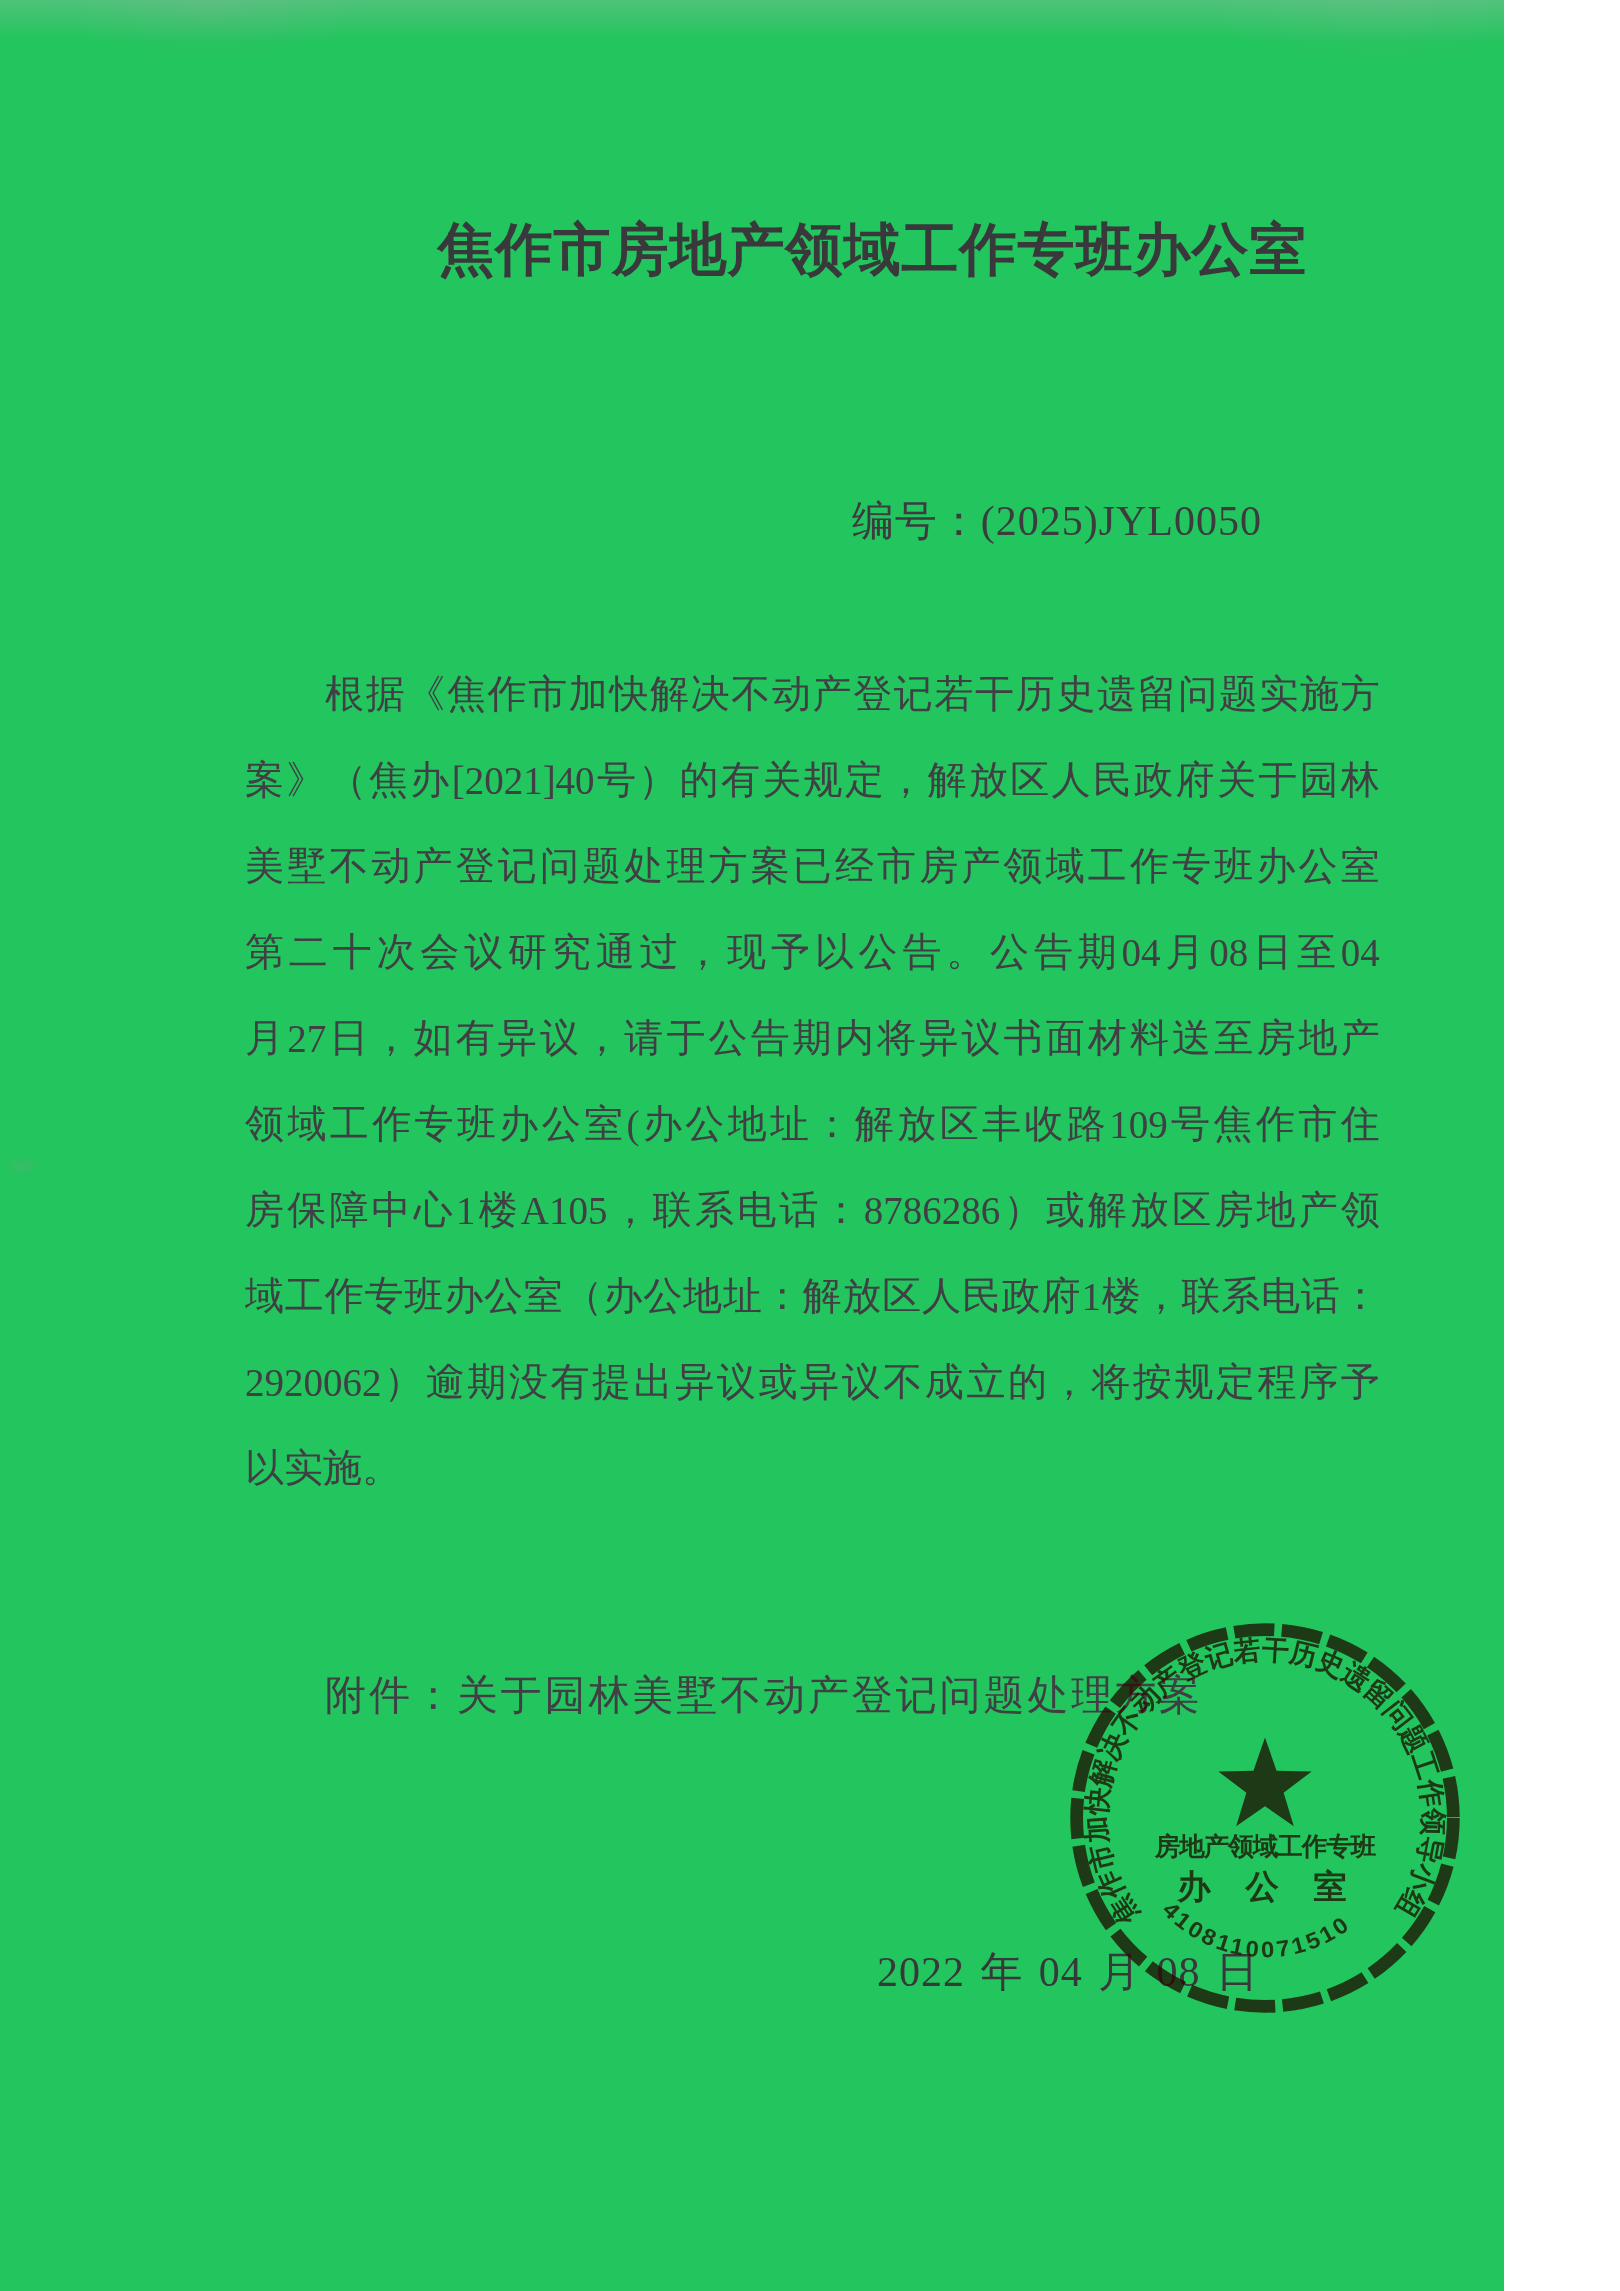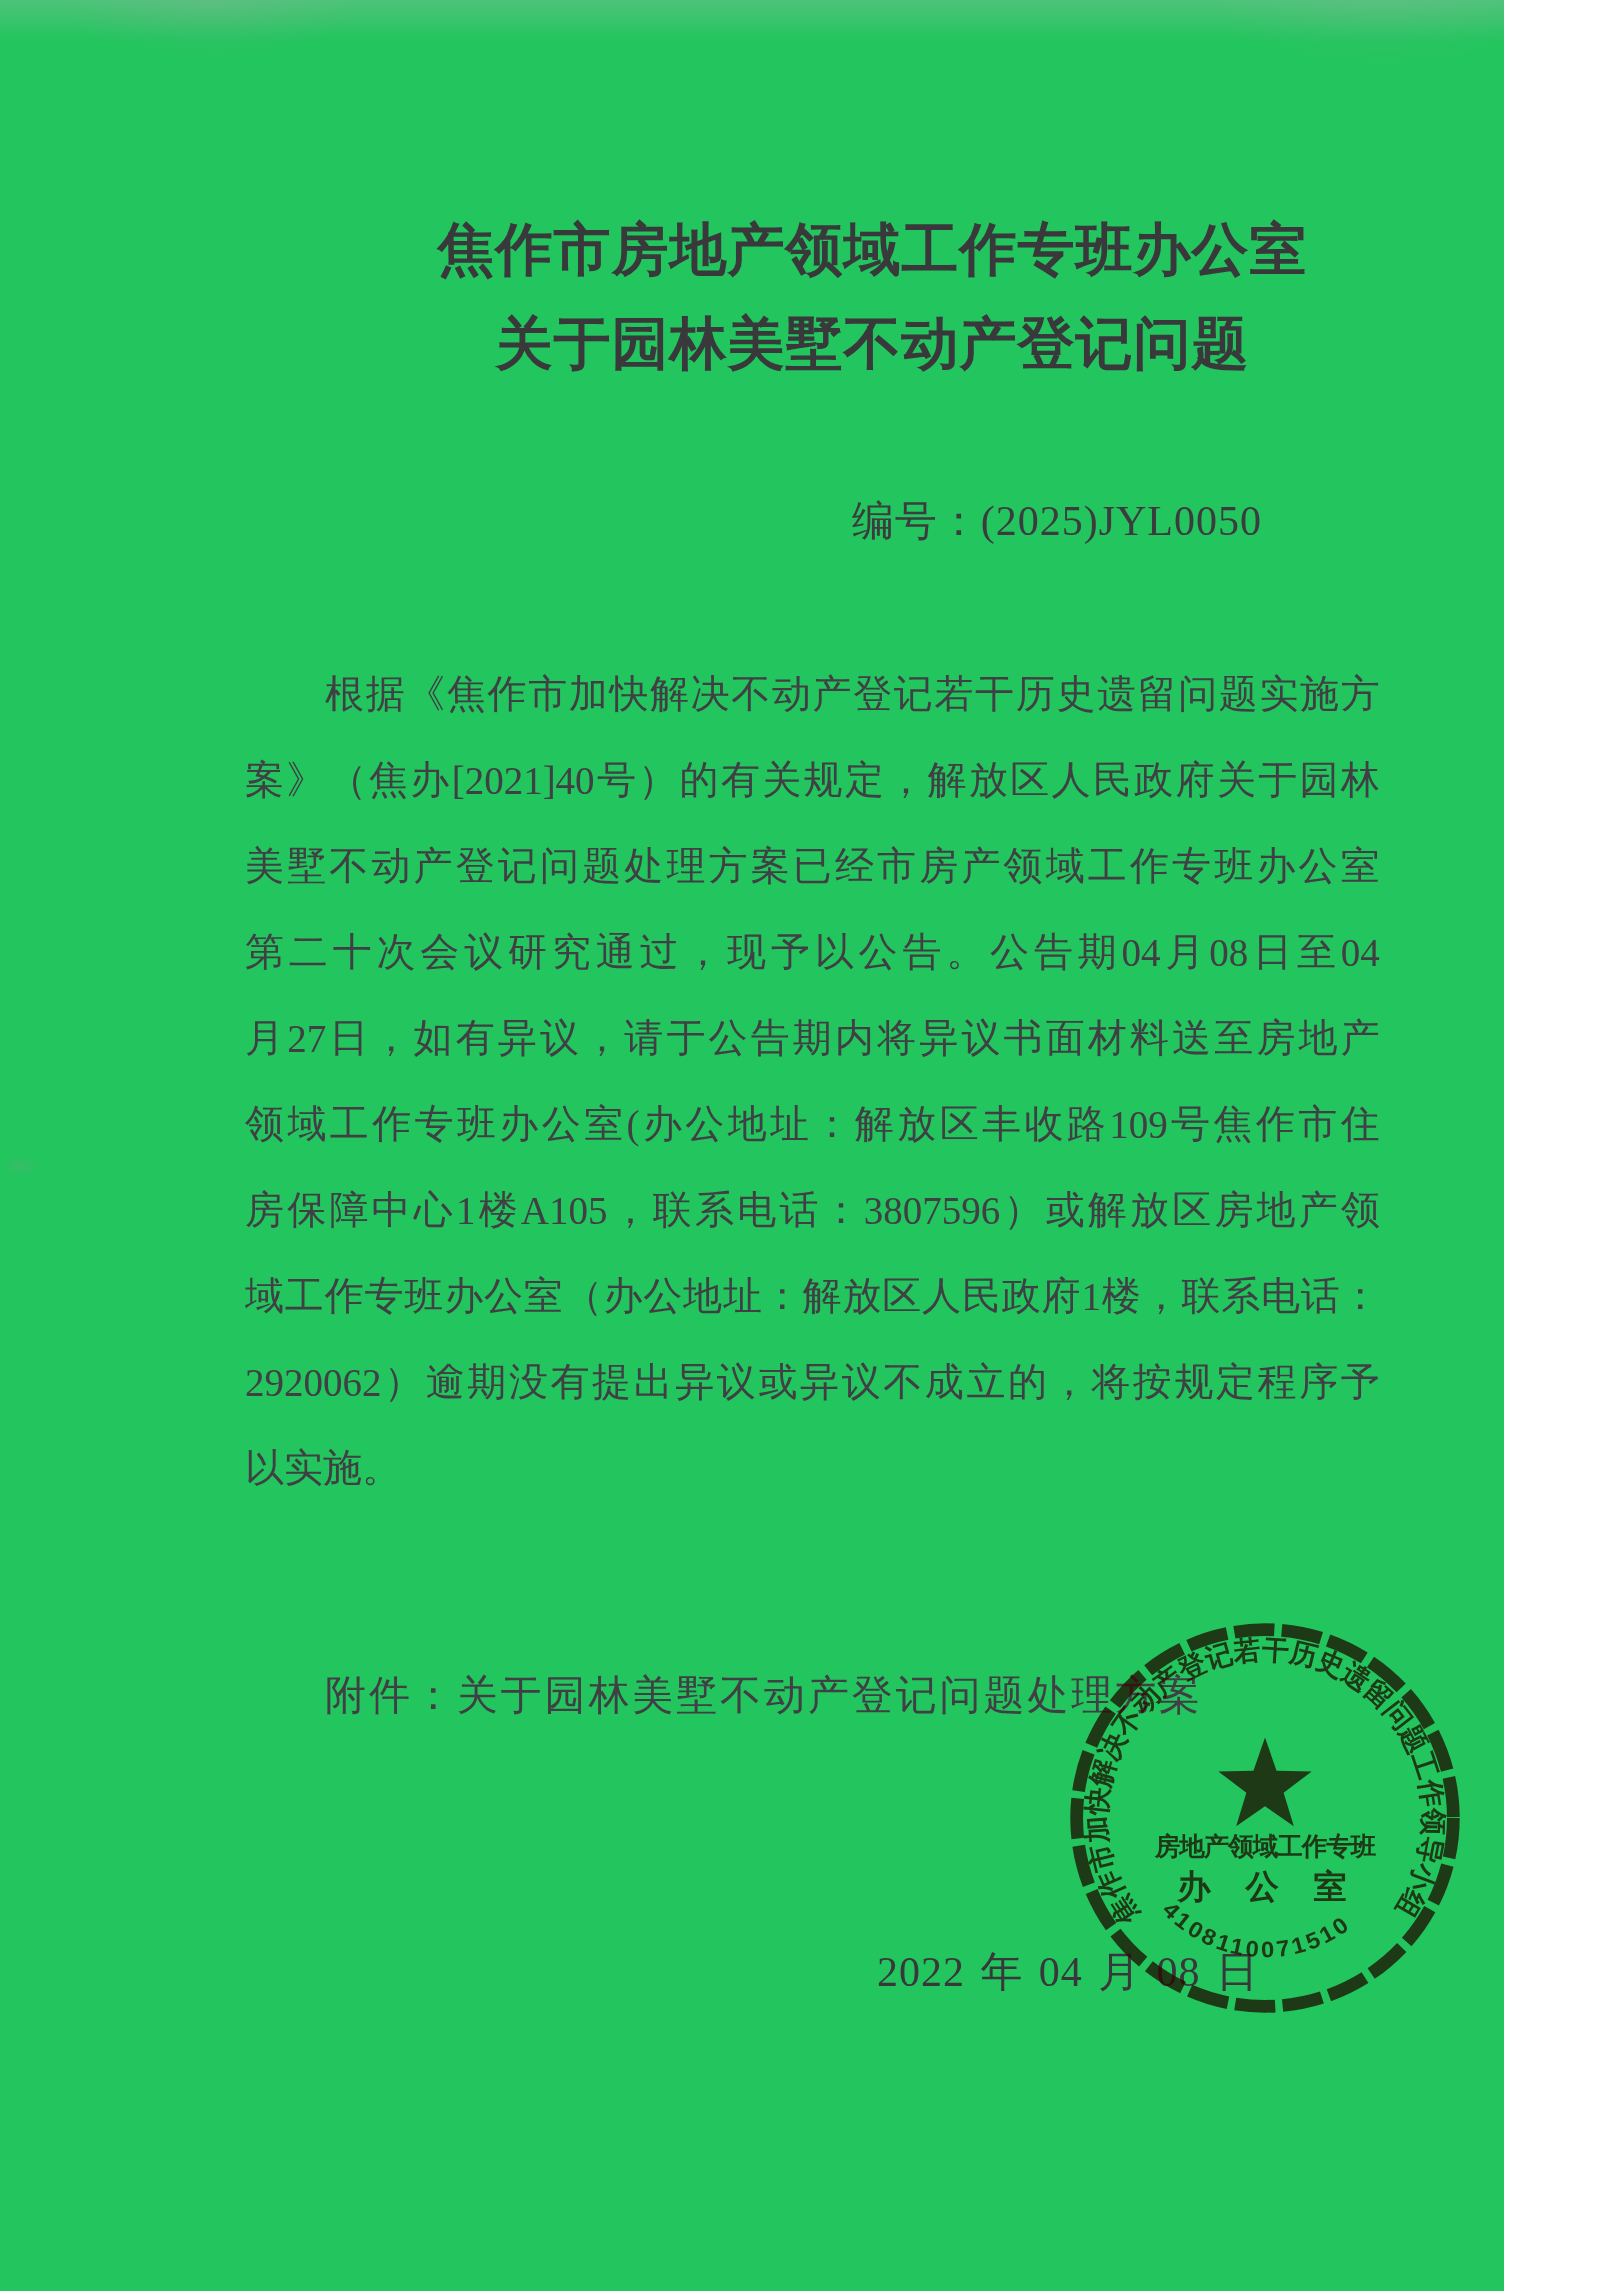--- a/index.html
+++ b/index.html
@@ -138,33 +138,32 @@
     letter-spacing: 3px;
   }
 </style>
 </head>
 <body>
 
 <div class="page">
 
   <div class="title-block">
     <div>焦作市房地产领域工作专班办公室</div>
-    <div>关于园林美墅不动产登记问题</div>
   </div>
 
   <div class="doc-number">编号：(2025)JYL0050</div>
 
   <div class="body-paragraph">
       <div class="body-line indent"><span>根</span><span>据</span><span>《</span><span>焦</span><span>作</span><span>市</span><span>加</span><span>快</span><span>解</span><span>决</span><span>不</span><span>动</span><span>产</span><span>登</span><span>记</span><span>若</span><span>干</span><span>历</span><span>史</span><span>遗</span><span>留</span><span>问</span><span>题</span><span>实</span><span>施</span><span>方</span></div>
       <div class="body-line"><span>案</span><span>》</span><span>（</span><span>焦</span><span>办</span><span>[2021]40</span><span>号</span><span>）</span><span>的</span><span>有</span><span>关</span><span>规</span><span>定</span><span>，</span><span>解</span><span>放</span><span>区</span><span>人</span><span>民</span><span>政</span><span>府</span><span>关</span><span>于</span><span>园</span><span>林</span></div>
       <div class="body-line"><span>美</span><span>墅</span><span>不</span><span>动</span><span>产</span><span>登</span><span>记</span><span>问</span><span>题</span><span>处</span><span>理</span><span>方</span><span>案</span><span>已</span><span>经</span><span>市</span><span>房</span><span>产</span><span>领</span><span>域</span><span>工</span><span>作</span><span>专</span><span>班</span><span>办</span><span>公</span><span>室</span></div>
       <div class="body-line"><span>第</span><span>二</span><span>十</span><span>次</span><span>会</span><span>议</span><span>研</span><span>究</span><span>通</span><span>过</span><span>，</span><span>现</span><span>予</span><span>以</span><span>公</span><span>告</span><span>。</span><span>公</span><span>告</span><span>期</span><span>04</span><span>月</span><span>08</span><span>日</span><span>至</span><span>04</span></div>
       <div class="body-line"><span>月</span><span>27</span><span>日</span><span>，</span><span>如</span><span>有</span><span>异</span><span>议</span><span>，</span><span>请</span><span>于</span><span>公</span><span>告</span><span>期</span><span>内</span><span>将</span><span>异</span><span>议</span><span>书</span><span>面</span><span>材</span><span>料</span><span>送</span><span>至</span><span>房</span><span>地</span><span>产</span></div>
       <div class="body-line"><span>领</span><span>域</span><span>工</span><span>作</span><span>专</span><span>班</span><span>办</span><span>公</span><span>室</span><span>(</span><span>办</span><span>公</span><span>地</span><span>址</span><span>：</span><span>解</span><span>放</span><span>区</span><span>丰</span><span>收</span><span>路</span><span>109</span><span>号</span><span>焦</span><span>作</span><span>市</span><span>住</span></div>
-      <div class="body-line"><span>房</span><span>保</span><span>障</span><span>中</span><span>心</span><span>1</span><span>楼</span><span>A105</span><span>，</span><span>联</span><span>系</span><span>电</span><span>话</span><span>：</span><span>3807596</span><span>）</span><span>或</span><span>解</span><span>放</span><span>区</span><span>房</span><span>地</span><span>产</span><span>领</span></div>
+      <div class="body-line"><span>房</span><span>保</span><span>障</span><span>中</span><span>心</span><span>1</span><span>楼</span><span>A105</span><span>，</span><span>联</span><span>系</span><span>电</span><span>话</span><span>：</span><span>8786286</span><span>）</span><span>或</span><span>解</span><span>放</span><span>区</span><span>房</span><span>地</span><span>产</span><span>领</span></div>
       <div class="body-line"><span>域</span><span>工</span><span>作</span><span>专</span><span>班</span><span>办</span><span>公</span><span>室</span><span>（</span><span>办</span><span>公</span><span>地</span><span>址</span><span>：</span><span>解</span><span>放</span><span>区</span><span>人</span><span>民</span><span>政</span><span>府</span><span>1</span><span>楼</span><span>，</span><span>联</span><span>系</span><span>电</span><span>话</span><span>：</span></div>
       <div class="body-line"><span>2920062</span><span>）</span><span>逾</span><span>期</span><span>没</span><span>有</span><span>提</span><span>出</span><span>异</span><span>议</span><span>或</span><span>异</span><span>议</span><span>不</span><span>成</span><span>立</span><span>的</span><span>，</span><span>将</span><span>按</span><span>规</span><span>定</span><span>程</span><span>序</span><span>予</span></div>
       <div class="body-line last">以实施。</div>
     </div>
 
   <div class="attachment-line">附件：关于园林美墅不动产登记问题处理方案</div>
 
   <div class="date-line">2022 年 04 月 08 日</div>
 
   <svg class="seal" viewBox="-210 -210 420 420" xmlns="http://www.w3.org/2000/svg">

